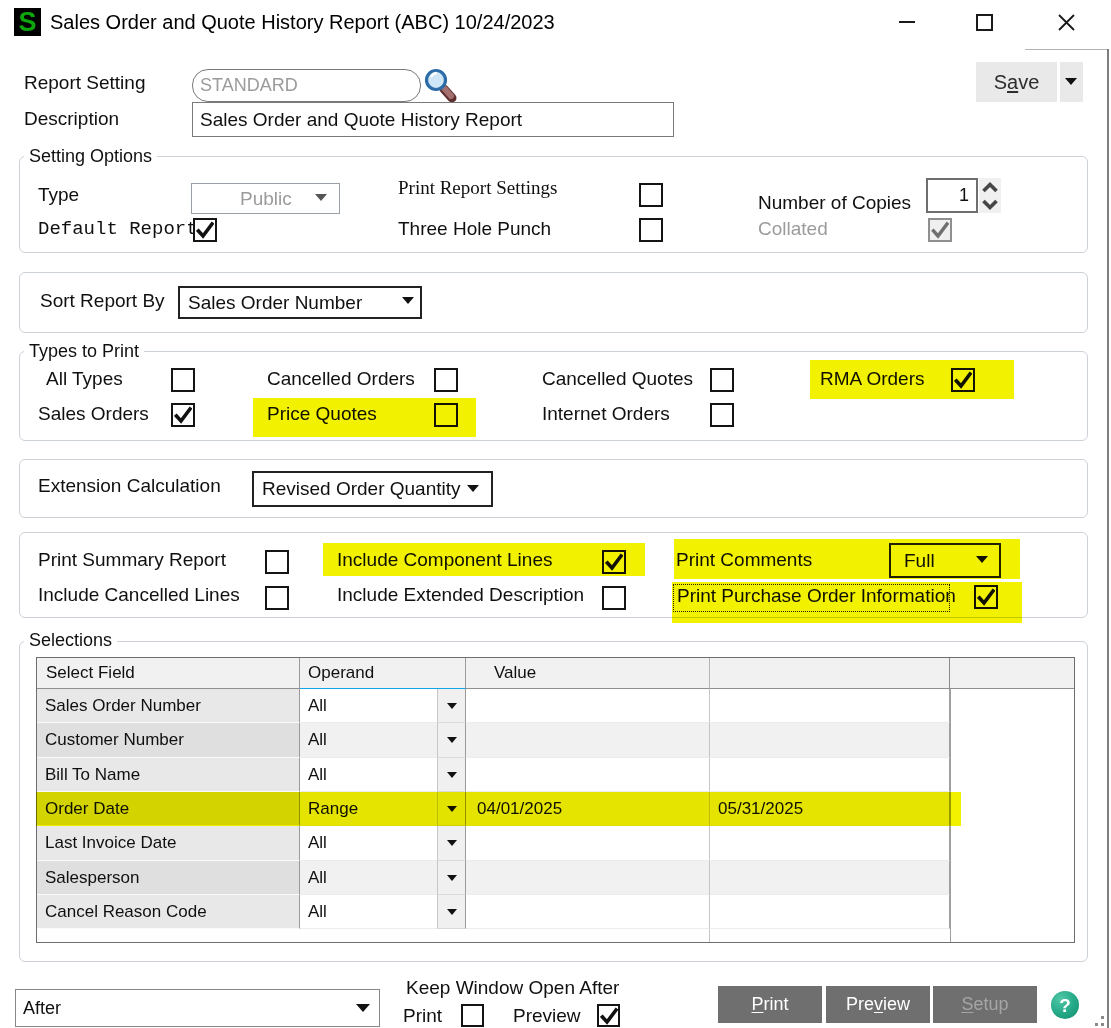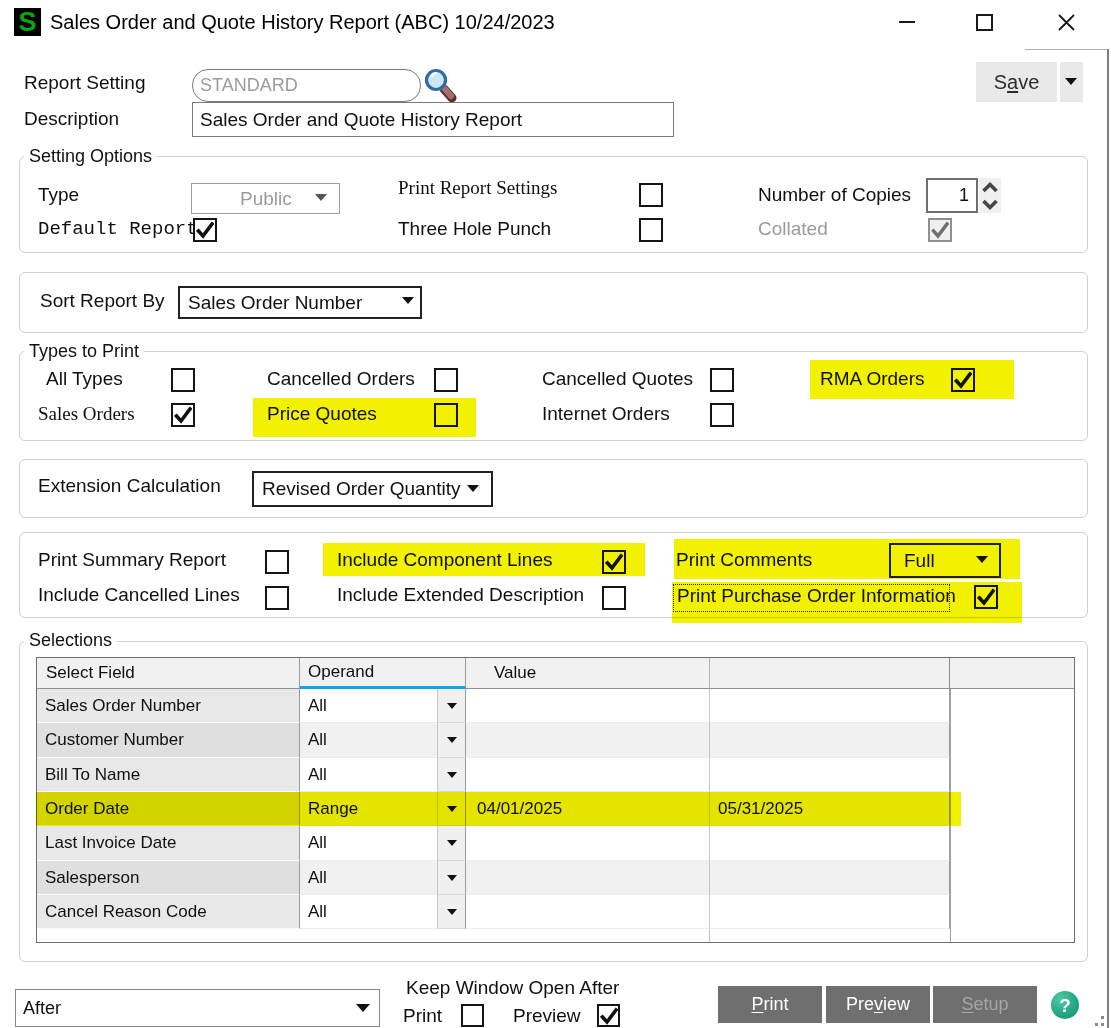--- a/index.html
+++ b/index.html
@@ -67,21 +67,21 @@
 <div class="lbl" style="left:38px;top:219px;font-family:Liberation Mono, monospace;">Default Report</div>
 <div class="cb ck" style="left:193px;top:218px;">
     <svg width="18" height="18" viewBox="0 0 18 18">
       <path d="M2.5 10 L7 15 L16 3" stroke="#111" stroke-width="3.6" fill="none" stroke-linecap="square"></path>
     </svg>
   </div>
 <div class="lbl" style="left:398px;top:178px;font-family:Liberation Serif, serif;">Print Report Settings</div>
 <div class="cb" style="left:639px;top:183px;"></div>
 <div class="lbl" style="left:398px;top:219px;">Three Hole Punch</div>
 <div class="cb" style="left:639px;top:218px;"></div>
-<div class="lbl" style="left:758px;top:185px;">Number of Copies</div>
+<div class="lbl" style="left:758px;top:193px;">Number of Copies</div>
 <div class="ab" style="left:926px;top:178px;width:52px;height:35px;border:2px solid #6e6e6e;background:#fff;font-size:18px;display:flex;align-items:center;justify-content:flex-end;padding-right:7px;">1</div>
 <div class="ab" style="left:979px;top:178px;width:22px;height:35px;background:#f0f0f0;"></div>
 <svg class="ab" style="left:980px;top:180px;" width="20" height="32" viewBox="0 0 20 32">
   <path d="M3.5 11 L10 4.5 L16.5 11" stroke="#454545" stroke-width="3.6" fill="none"></path>
   <path d="M3.5 21 L10 27.5 L16.5 21" stroke="#454545" stroke-width="3.6" fill="none"></path>
 </svg>
 <div class="lbl gray" style="left:758px;top:219px;">Collated</div>
 <div class="cb dis ckg" style="left:928px;top:218px;">
     <svg width="18" height="18" viewBox="0 0 18 18">
       <path d="M2.5 10 L7 15 L16 3" stroke="#6f6f6f" stroke-width="3.4" fill="none" stroke-linecap="square"></path>
@@ -100,21 +100,21 @@
 <div class="lbl" style="left:267px;top:369px;">Cancelled Orders</div>
 <div class="cb" style="left:434px;top:368px;"></div>
 <div class="lbl" style="left:542px;top:369px;">Cancelled Quotes</div>
 <div class="cb" style="left:710px;top:368px;"></div>
 <div class="lbl" style="left:820px;top:369px;">RMA Orders</div>
 <div class="cb ck" style="left:951px;top:368px;">
     <svg width="18" height="18" viewBox="0 0 18 18">
       <path d="M2.5 10 L7 15 L16 3" stroke="#111" stroke-width="3.6" fill="none" stroke-linecap="square"></path>
     </svg>
   </div>
-<div class="lbl" style="left:38px;top:404px;font-family:Liberation Serif, serif;">Sales Orders</div>
+<div class="lbl" style="left:38px;top:404px;">Sales Orders</div>
 <div class="cb ck" style="left:171px;top:403px;">
     <svg width="18" height="18" viewBox="0 0 18 18">
       <path d="M2.5 10 L7 15 L16 3" stroke="#111" stroke-width="3.6" fill="none" stroke-linecap="square"></path>
     </svg>
   </div>
 <div class="lbl" style="left:267px;top:404px;">Price Quotes</div>
 <div class="cb" style="left:434px;top:403px;"></div>
 <div class="lbl" style="left:542px;top:404px;">Internet Orders</div>
 <div class="cb" style="left:710px;top:403px;"></div>
 <div class="hl" style="left:810px;top:360px;width:204px;height:39px;"></div>
@@ -150,21 +150,21 @@
   </div>
 <div class="hl" style="left:323px;top:543px;width:322px;height:33px;"></div>
 <div class="hl" style="left:674px;top:539px;width:346px;height:40px;"></div>
 <div class="hl" style="left:672px;top:582px;width:350px;height:41px;"></div>
 
 <div class="gbox" style="left:19px;top:641px;width:1069px;height:321px;"></div>
 <div class="glab" style="left:24px;top:631px;">Selections</div>
 <div id="grid">
     <div class="ab" style="left:36px;top:657px;width:1039px;height:286px;border:1px solid #6e6e6e;background:#fff;"></div>
     <div class="cell" style="left:37px;top:658px;width:263px;height:31px;background:#f1f1f1;border-right:1px solid #9a9a9a;border-bottom:1px solid #8f8f8f;padding-left:9px;">Select Field</div>
-    <div class="cell" style="left:300px;top:658px;width:166px;height:31px;background:#f1f1f1;border-right:1px solid #9a9a9a;border-bottom:3px solid #0ea5e9;padding-left:8px;">Operand</div>
+    <div class="cell" style="left:300px;top:658px;width:166px;height:31px;background:#f1f1f1;border-right:1px solid #9a9a9a;border-bottom:1px solid #0ea5e9;padding-left:8px;">Operand</div>
     <div class="cell" style="left:466px;top:658px;width:244px;height:31px;background:#f1f1f1;border-right:1px solid #b5b5b5;border-bottom:1px solid #8f8f8f;padding-left:28px;">Value</div>
     <div class="cell" style="left:710px;top:658px;width:240px;height:31px;background:#f1f1f1;border-right:1px solid #8a8a8a;border-bottom:1px solid #8f8f8f;"></div>
     <div class="cell" style="left:950px;top:658px;width:124px;height:31px;background:#f1f1f1;border-bottom:1px solid #8f8f8f;"></div>
     <div class="cell" style="left:37px;top:689px;width:263px;height:34px;background:#e8e8e8;border-right:1px solid #9a9a9a;border-bottom:1px solid #fafafa;padding-left:8px;">Sales Order Number</div>
     <div class="cell" style="left:300px;top:689px;width:137px;height:34px;background:#ffffff;border-bottom:1px solid #ececec;padding-left:8px;">All</div>
     <div class="cell" style="left:437px;top:689px;width:29px;height:34px;background:#f0f0f0;border-left:1px solid #c6c6c6;border-right:1px solid #9a9a9a;border-bottom:1px solid #dadada;"></div>
     <div class="ddtri" style="left:447px;top:703px;border-left-width:5px;border-right-width:5px;border-top-width:6px;"></div>
     <div class="cell" style="left:466px;top:689px;width:244px;height:34px;background:#ffffff;border-right:1px solid #c6c6c6;border-bottom:1px solid #ececec;padding-left:11px;"></div>
     <div class="cell" style="left:710px;top:689px;width:240px;height:34px;background:#ffffff;border-right:1px solid #9f9f9f;border-bottom:1px solid #ececec;padding-left:8px;"></div>
     <div class="cell" style="left:37px;top:723px;width:263px;height:35px;background:#dfdfdf;border-right:1px solid #9a9a9a;border-bottom:1px solid #fafafa;padding-left:8px;">Customer Number</div>

